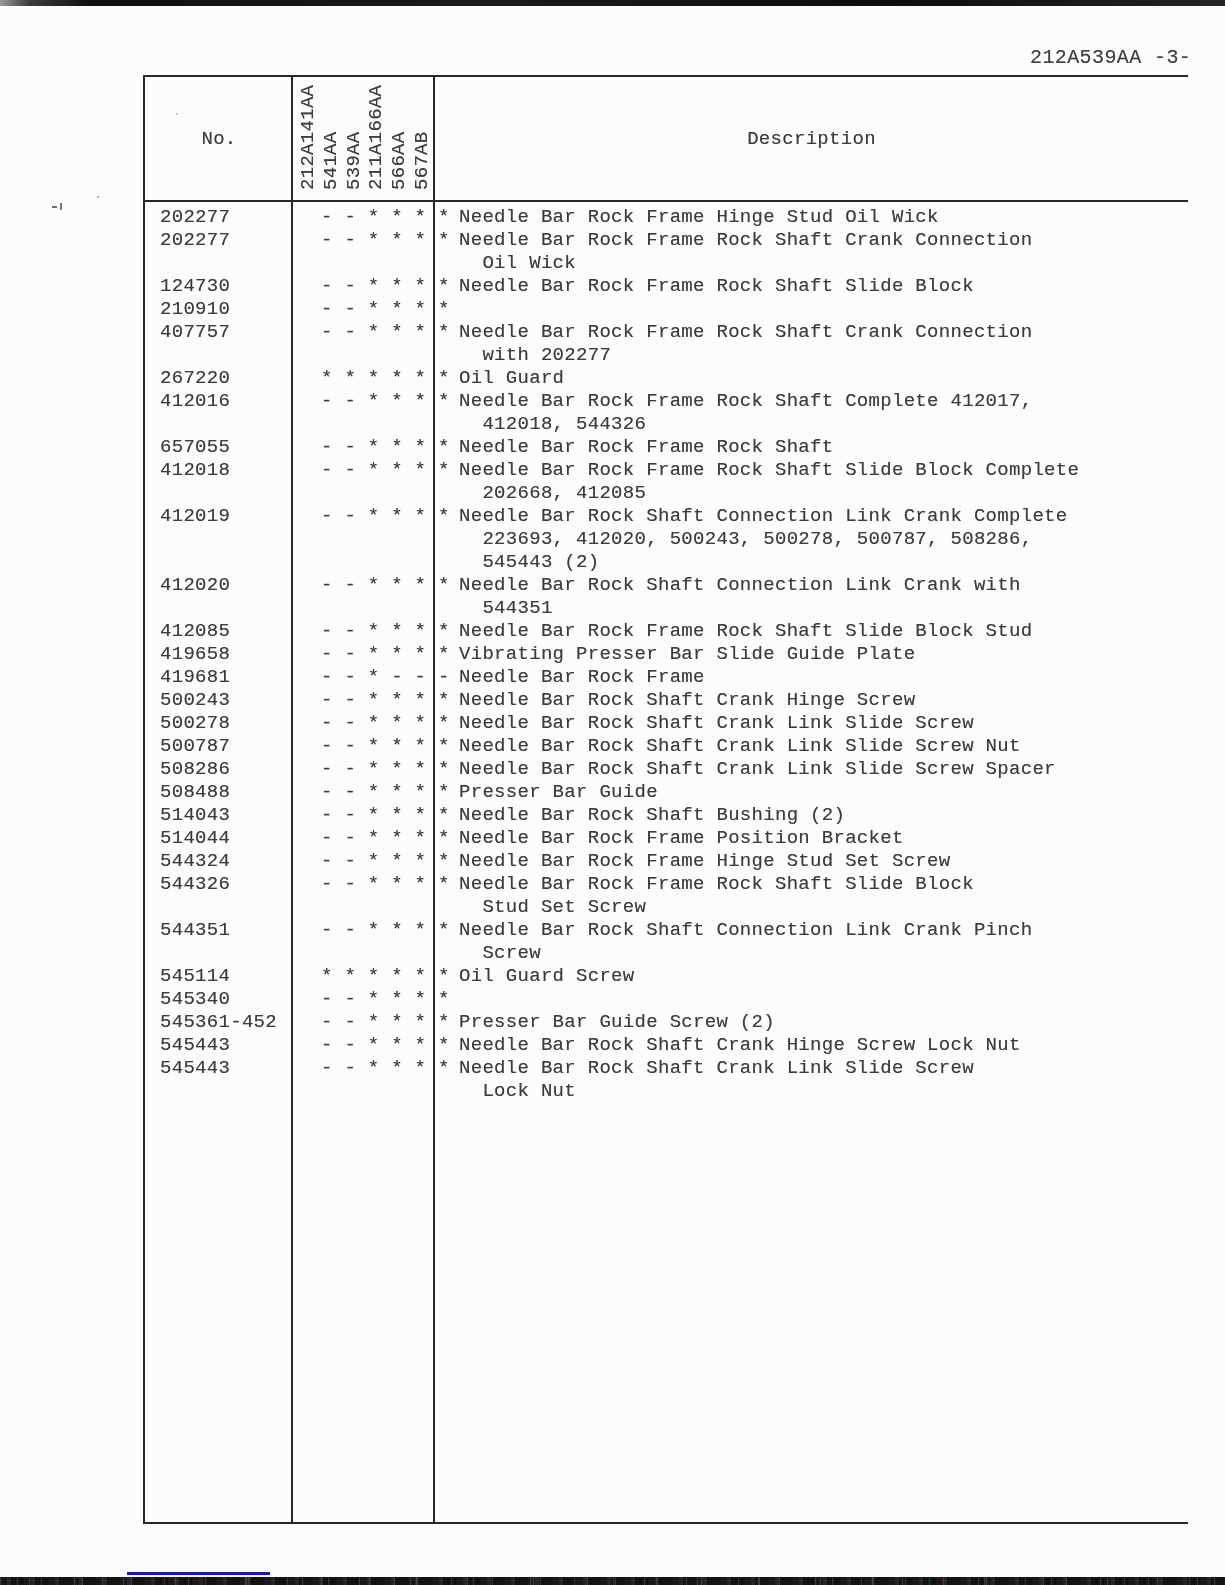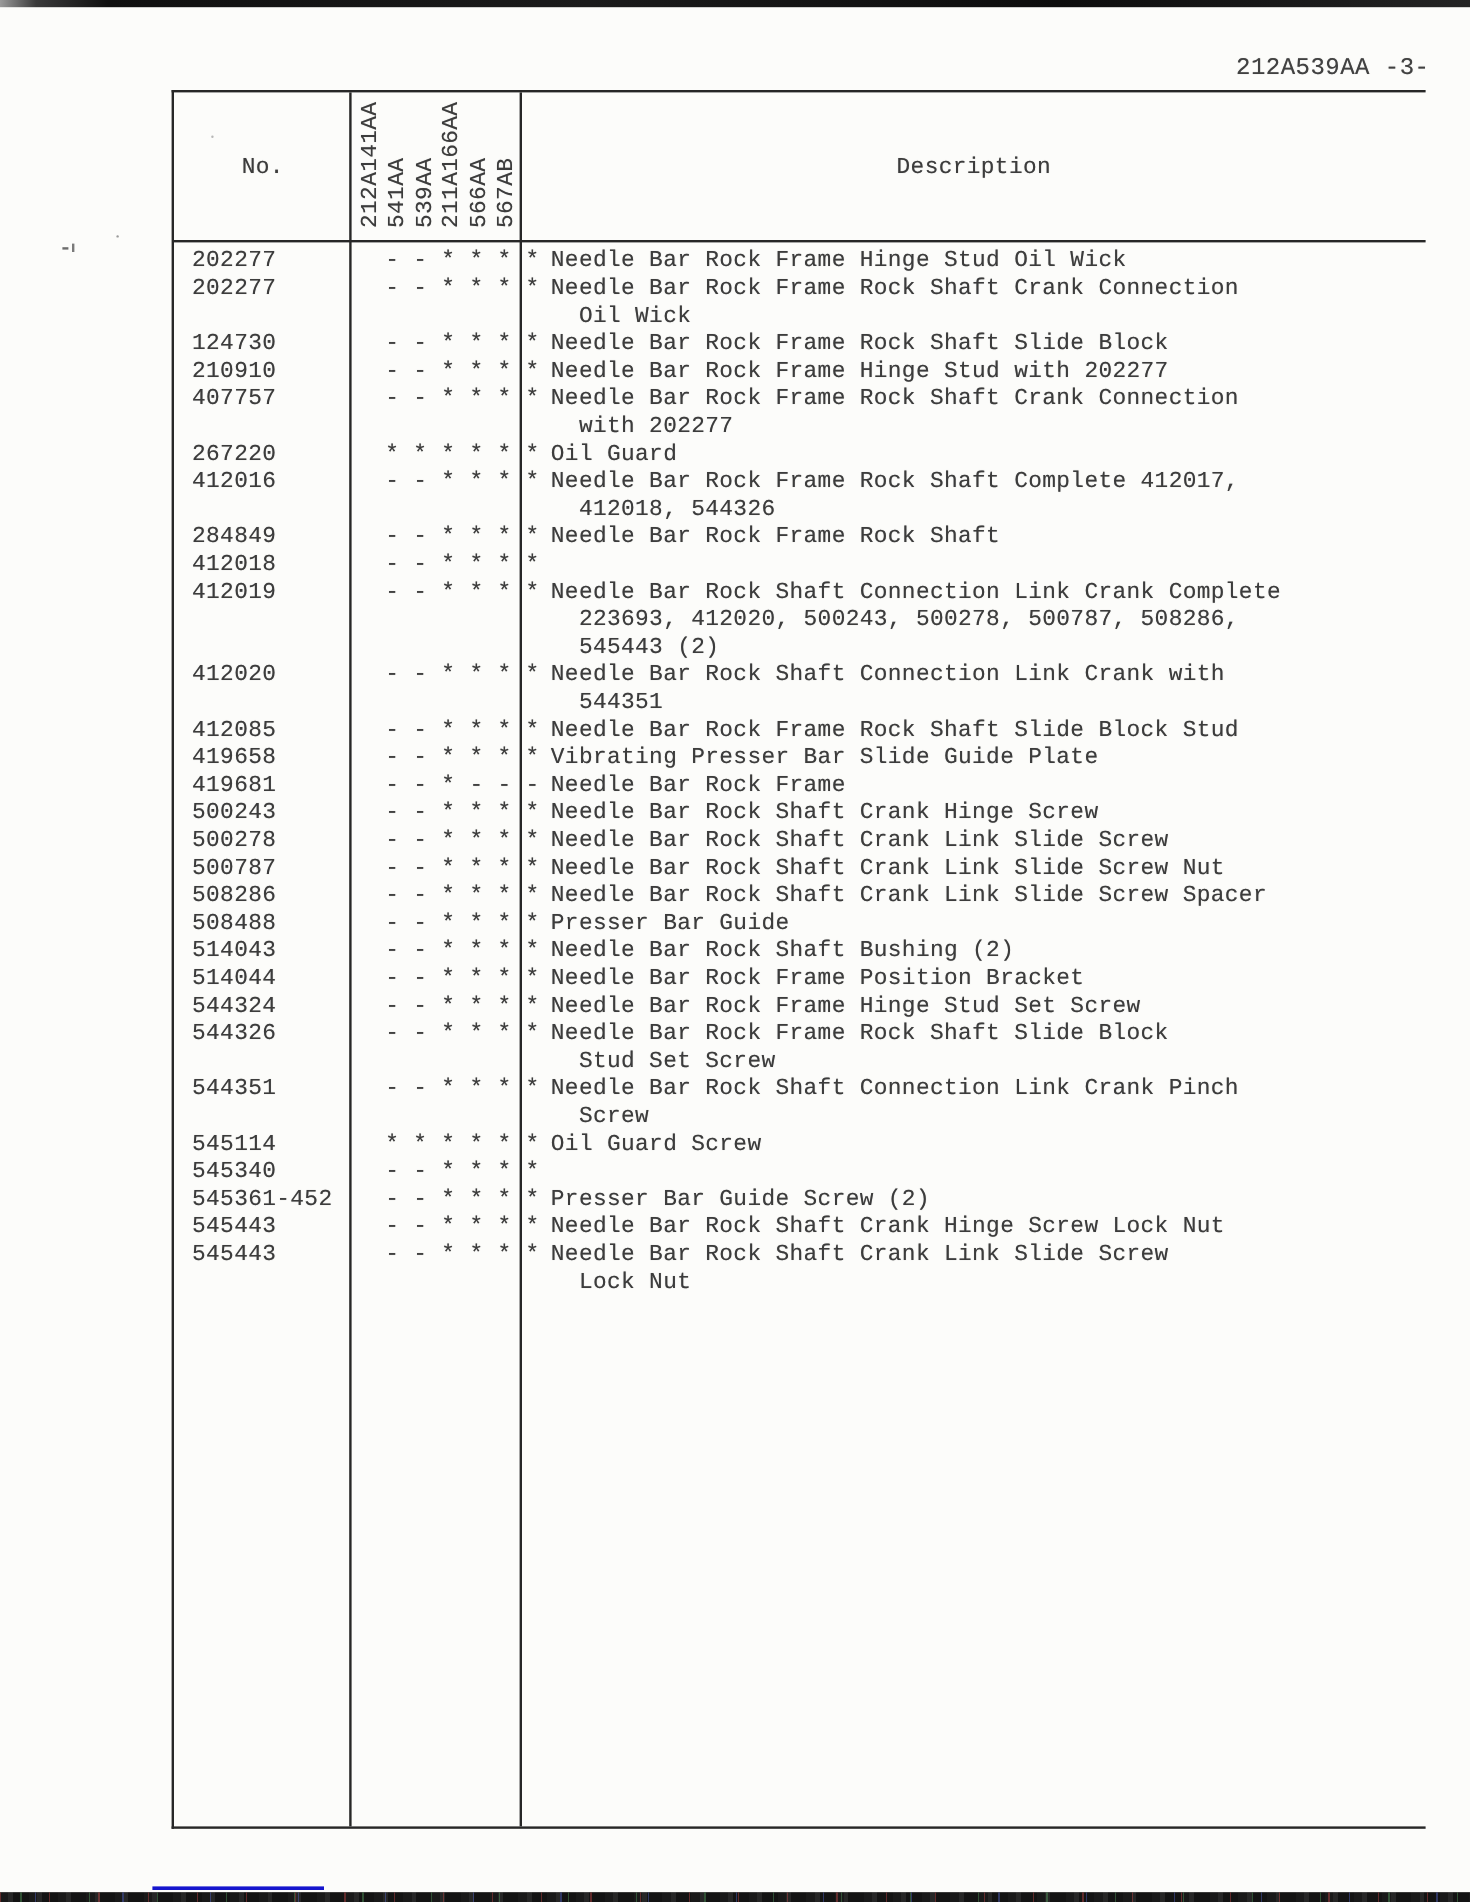--- a/index.html
+++ b/index.html
@@ -117,47 +117,48 @@
   Oil Wick</div>
       </div>
       <div class="row">
         <div class="c-no">124730</div>
         <div class="c-flags">- - * * * *</div>
         <div class="c-desc">Needle Bar Rock Frame Rock Shaft Slide Block</div>
       </div>
       <div class="row">
         <div class="c-no">210910</div>
         <div class="c-flags">- - * * * *</div>
-        <div class="c-desc">Needle Bar Rock Frame Hinge Stud with 202277</div>
       </div>
       <div class="row">
         <div class="c-no">407757</div>
         <div class="c-flags">- - * * * *</div>
         <div class="c-desc">Needle Bar Rock Frame Rock Shaft Crank Connection
   with 202277</div>
       </div>
       <div class="row">
         <div class="c-no">267220</div>
         <div class="c-flags">* * * * * *</div>
         <div class="c-desc">Oil Guard</div>
       </div>
       <div class="row">
         <div class="c-no">412016</div>
         <div class="c-flags">- - * * * *</div>
         <div class="c-desc">Needle Bar Rock Frame Rock Shaft Complete 412017,
   412018, 544326</div>
       </div>
       <div class="row">
-        <div class="c-no">284849</div>
+        <div class="c-no">657055</div>
         <div class="c-flags">- - * * * *</div>
         <div class="c-desc">Needle Bar Rock Frame Rock Shaft</div>
       </div>
       <div class="row">
         <div class="c-no">412018</div>
         <div class="c-flags">- - * * * *</div>
+        <div class="c-desc">Needle Bar Rock Frame Rock Shaft Slide Block Complete
+  202668, 412085</div>
       </div>
       <div class="row">
         <div class="c-no">412019</div>
         <div class="c-flags">- - * * * *</div>
         <div class="c-desc">Needle Bar Rock Shaft Connection Link Crank Complete
   223693, 412020, 500243, 500278, 500787, 508286,
   545443 (2)</div>
       </div>
       <div class="row">
         <div class="c-no">412020</div>

